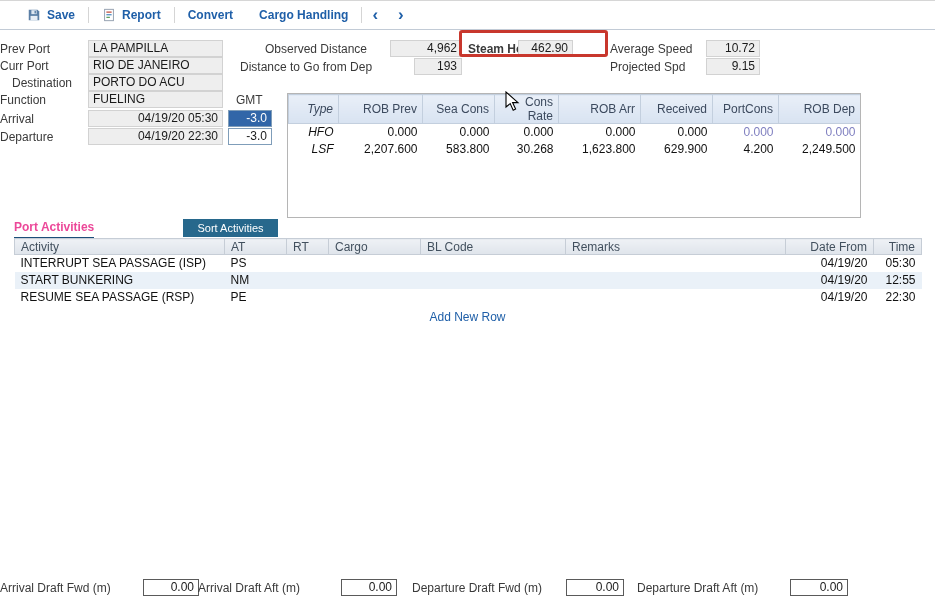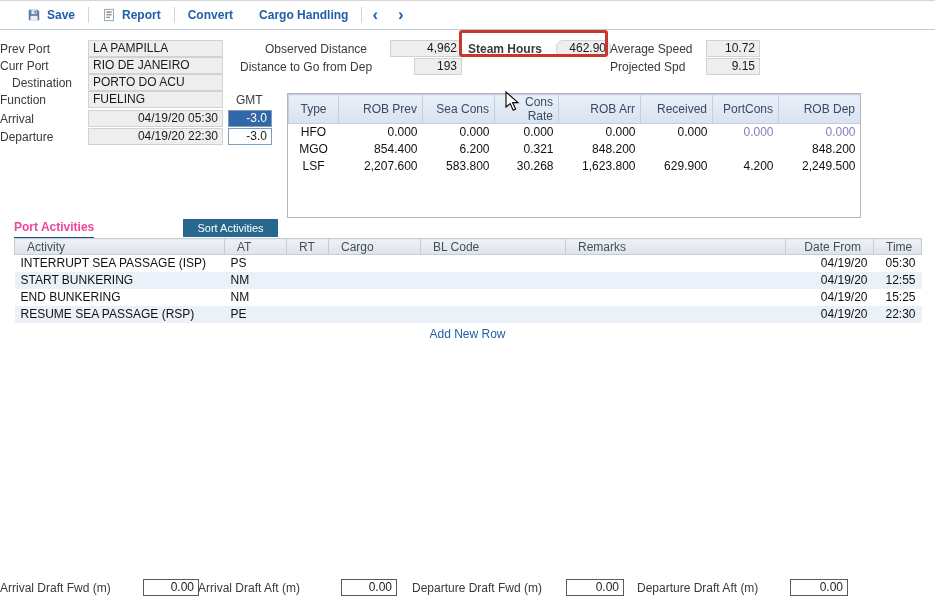--- a/index.html
+++ b/index.html
@@ -31,36 +31,36 @@
   .red-box { position:absolute; left:459px; top:30px; width:149px; height:27px;
              border:3px solid #c8372d; border-radius:3px; z-index:6; pointer-events:none; }
 
   
   .fuel-wrap { position:absolute; left:287px; top:93px; width:574px; height:125px;
                border:1px solid #b5b5b5; background:#fff; overflow:hidden; }
   table.fuel { border-collapse:collapse; table-layout:fixed; width:572px; }
   table.fuel th { background:linear-gradient(#e9eff8,#d8e3f1); border:1px solid #c3cfde;
                   font-weight:normal; color:#3c4a5e; height:17px; padding:0 5px; }
   table.fuel td { height:17px; padding:0 5px; color:#111; }
-  table.fuel .l { text-align:center; }
+  table.fuel .l { text-align:right;font-style:italic; }
   table.fuel .r { text-align:right; }
   table.fuel td.muted { color:#8080c0; }
 
   
   .tab-active { position:absolute; left:14px; top:220px; color:#ec4899; font-weight:bold;
                 padding-bottom:3px; border-bottom:3px solid #1b4e79; cursor:pointer; }
   .sort-btn { position:absolute; left:183px; top:219px; width:95px; height:18px;
               background:#27688c; color:#fff; text-align:center; line-height:18px;
               font-size:11px; cursor:pointer; }
 
   
   .act-wrap { position:absolute; left:14px; top:238px; width:907px; }
   table.act { border-collapse:collapse; table-layout:fixed; width:907px; }
   table.act th { background:linear-gradient(#eef1f5,#dfe4eb); border:1px solid #c6cdd6;
-                 font-weight:normal; color:#42505e; height:16px; padding:0 12px; text-align:left; }
+                 font-weight:normal; color:#42505e; height:16px; padding:0 6px; text-align:left; }
   table.act td { height:17px; padding:0 6px; color:#111; white-space:nowrap; overflow:hidden; }
   table.act tbody tr:nth-child(even) { background:#eaf1f8; }
   table.act .ra { text-align:right; }
   .add-row { text-align:center; color:#1f5fa8; margin-top:4px; cursor:pointer; }
 
   
   .cursor { position:absolute; left:505px; top:91px; z-index:7; pointer-events:none; }
 </style>
 </head>
 <body>
@@ -125,21 +125,21 @@
   <div class="field ra selected" style="left:228px; top:110px; width:44px;">-3.0</div>
   <div class="field ra white" style="left:228px; top:128px; width:44px;">-3.0</div>
 
   <div class="label r" style="left:265px; top:42px; width:120px;">Observed Distance</div>
   <div class="field ra" style="left:390px; top:40px; width:72px;">4,962</div>
 
   <div class="label r" style="left:240px; top:60px; width:145px;">Distance to Go from Dep</div>
   <div class="field ra" style="left:414px; top:58px; width:48px;">193</div>
 
   <div class="label" style="left:468px; top:42px; width:70px; font-weight:bold;">Steam Hours</div>
-  <div class="field ra" style="left:556px; top:40px; width:55px;border-radius:7px;">462.90</div>
+  <div class="field ra" style="left:518px; top:40px; width:55px;">462.90</div>
   <div class="red-box"></div>
 
   <div class="label r" style="left:610px; top:42px; width:92px;">Average Speed</div>
   <div class="field ra" style="left:706px; top:40px; width:54px;">10.72</div>
 
   <div class="label r" style="left:610px; top:60px; width:92px;">Projected Spd</div>
   <div class="field ra" style="left:706px; top:58px; width:54px;">9.15</div>
 
   <div class="fuel-wrap">
     <table class="fuel">
@@ -170,30 +170,20 @@
           <td class="l">HFO</td>
           <td class="r">0.000</td>
           <td class="r">0.000</td>
           <td class="r">0.000</td>
           <td class="r">0.000</td>
           <td class="r">0.000</td>
           <td class="r muted">0.000</td>
           <td class="r muted">0.000</td>
         </tr>
         <tr>
-          <td class="l">MGO</td>
-          <td class="r">854.400</td>
-          <td class="r">6.200</td>
-          <td class="r">0.321</td>
-          <td class="r">848.200</td>
-          <td class="r"></td>
-          <td class="r"></td>
-          <td class="r">848.200</td>
-        </tr>
-        <tr>
           <td class="l">LSF</td>
           <td class="r">2,207.600</td>
           <td class="r">583.800</td>
           <td class="r">30.268</td>
           <td class="r">1,623.800</td>
           <td class="r">629.900</td>
           <td class="r">4.200</td>
           <td class="r">2,249.500</td>
         </tr>
       </tbody>
@@ -248,30 +238,20 @@
           <td>START BUNKERING</td>
           <td>NM</td>
           <td></td>
           <td></td>
           <td></td>
           <td></td>
           <td class="ra">04/19/20</td>
           <td class="ra">12:55</td>
         </tr>
         <tr>
-          <td>END BUNKERING</td>
-          <td>NM</td>
-          <td></td>
-          <td></td>
-          <td></td>
-          <td></td>
-          <td class="ra">04/19/20</td>
-          <td class="ra">15:25</td>
-        </tr>
-        <tr>
           <td>RESUME SEA PASSAGE (RSP)</td>
           <td>PE</td>
           <td></td>
           <td></td>
           <td></td>
           <td></td>
           <td class="ra">04/19/20</td>
           <td class="ra">22:30</td>
         </tr>
       </tbody>

